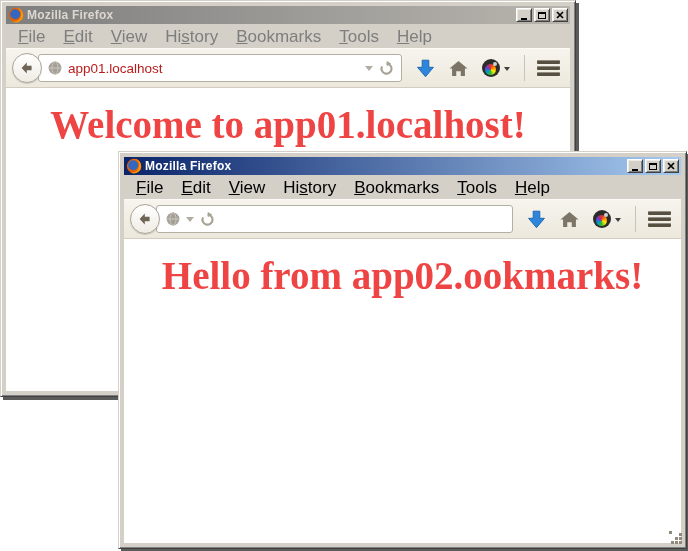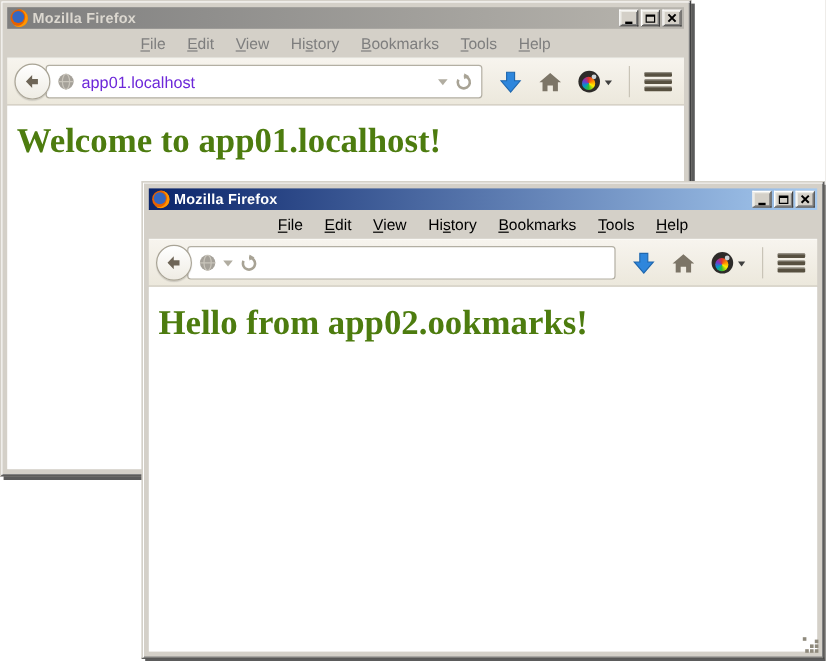--- a/index.html
+++ b/index.html
@@ -25,53 +25,53 @@
     text-shadow:0 0 0 transparent;letter-spacing:.2px;}
   .inactive .title{color:#DCD8D0;}
   .winbtns{display:flex;gap:2px;align-items:center;}
   .winbtn{width:16px;height:14px;background:#D4D0C8;border:1px solid;border-color:#ffffff #404040 #404040 #ffffff;
     box-shadow:inset 1px 1px 0 #ecebe5,inset -1px -1px 0 #808080;
     display:flex;align-items:center;justify-content:center;padding:0;cursor:default;}
   .glyph-min{width:6px;height:2px;background:#000;margin-top:7px;}
   .glyph-max{width:8px;height:7px;box-sizing:border-box;border:1px solid #000;border-top-width:2px;}
 
   
-  .menubar{height:23px;flex:0 0 23px;display:flex;align-items:center;padding:0 3px;font-size:13px;color:#000;justify-content:center;}
+  .menubar{height:23px;flex:0 0 23px;display:flex;align-items:center;padding:0 3px;font-size:17px;color:#000;}
   .menu-item{padding:2px 9px;white-space:nowrap;}
   .inactive .menubar{color:#7e7e7e;}
 
   
   .navbar{height:40px;flex:0 0 40px;box-sizing:border-box;display:flex;align-items:center;
     background:linear-gradient(#f7f4ee,#ece8dc);
     border-top:1px solid #fbfaf6;border-bottom:1px solid #d2cdc0;padding:0 10px 0 6px;}
   .icon-btn{background:none;border:0;padding:0;display:flex;align-items:center;cursor:default;}
   .back-btn{width:30px;height:30px;flex:0 0 30px;border-radius:50%;
     background:linear-gradient(#ffffff,#efece4);border:1px solid #a9a496;
     box-shadow:0 1px 1px rgba(0,0,0,.15);display:flex;align-items:center;justify-content:center;
     position:relative;z-index:2;padding:0;}
   .urlbar{flex:1;height:28px;box-sizing:border-box;background:#fff;border:1px solid #b3afa3;border-radius:3px;
     margin-left:-4px;display:flex;align-items:center;gap:6px;padding:0 7px 0 9px;position:relative;z-index:1;}
   .url-input{flex:1;border:0;outline:0;background:transparent;font-family:"Liberation Sans",sans-serif;
-    font-size:13.5px;color:#6d28d9;padding:0;min-width:0;}
+    font-size:13.5px;color:#b91c1c;padding:0;min-width:0;}
   .dropmarker{width:0;height:0;border:4px solid transparent;border-top:5px solid #b1ada1;margin-top:5px;}
   .tb{margin-left:14px;}
   .caret{width:0;height:0;border:3.5px solid transparent;border-top:4.5px solid #3f3f3f;margin:5px 0 0 4px;}
   .colorwheel{width:18px;height:18px;border-radius:50%;background:#2d2b29;position:relative;display:inline-block;}
   .colorwheel::after{content:"";position:absolute;left:2.5px;top:4.5px;width:11px;height:11px;border-radius:50%;
     background:conic-gradient(#d33,#f80,#fe0,#3b3,#09c,#73c,#d33);}
   .colorwheel::before{content:"";position:absolute;right:3px;top:2.5px;width:4px;height:4px;border-radius:50%;
     background:#cdd4d8;z-index:2;}
   .separator{width:1px;height:26px;background:#c9c4b7;margin-left:14px;flex:0 0 1px;}
   .hamburger{margin-left:12px;display:flex;flex-direction:column;gap:2px;}
   .hamburger .bar{width:23px;height:4px;background:#575040;border-radius:1px;
     box-shadow:inset 0 1px 0 rgba(255,255,255,.35);}
 
   
   .content{flex:1;background:#ffffff;overflow:hidden;position:relative;}
-  .content h1{font-family:"Liberation Serif",serif;font-weight:bold;font-size:29px;color:#4d7c0f;margin:14px 8px 0 8px;}
+  .content h1{font-family:"Liberation Serif",serif;font-weight:bold;font-size:39px;color:#ef4444;margin:14px 8px 0 8px;text-align:center;}
 
   
   .grip{position:absolute;right:1px;bottom:1px;width:14px;height:14px;}
   .grip::before{content:"";position:absolute;left:0;top:0;width:3px;height:3px;background:#8f8a7d;
     box-shadow:10px 10px 0 #8f8a7d,10px 6px 0 #8f8a7d,10px 2px 0 #8f8a7d,6px 10px 0 #8f8a7d,6px 6px 0 #8f8a7d,2px 10px 0 #8f8a7d;
     left:-2px;top:-2px;}
 </style>
 </head>
 <body>
 

